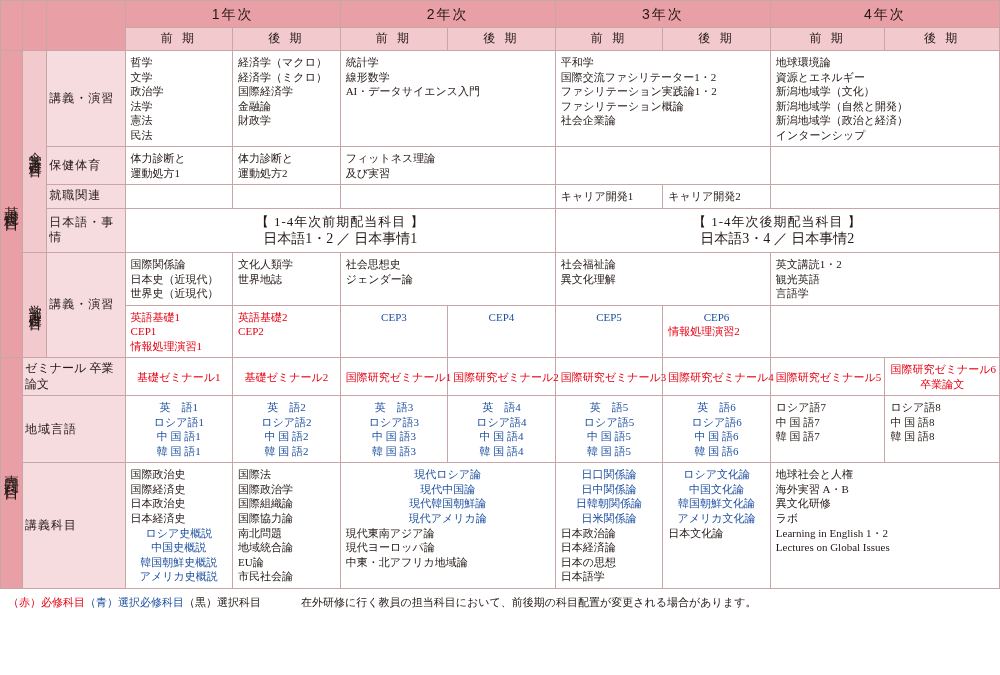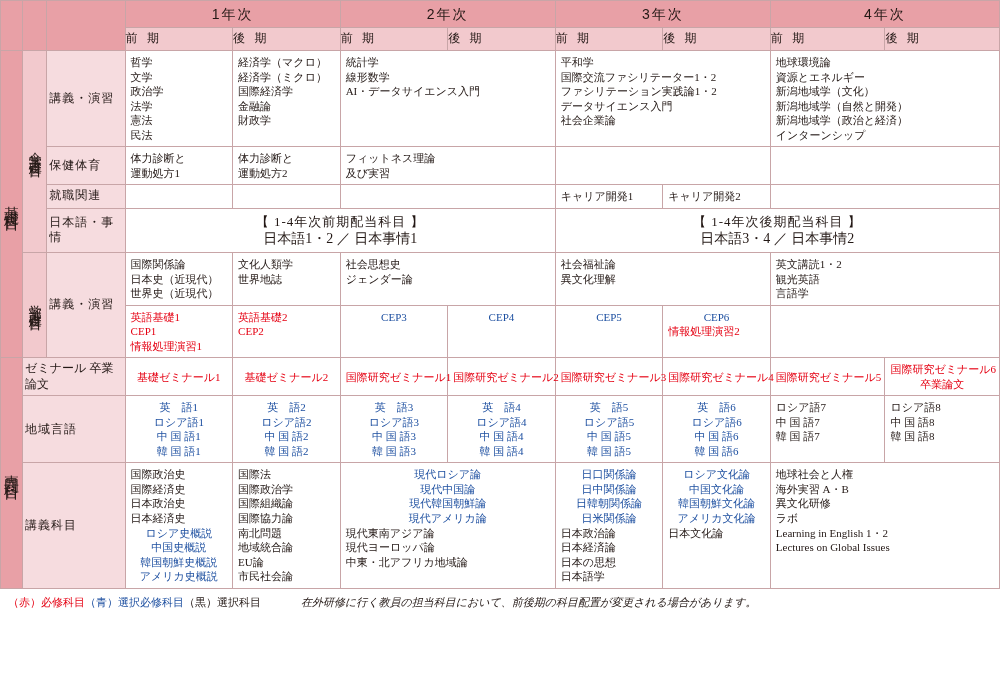--- a/index.html
+++ b/index.html
@@ -27,20 +27,21 @@
     background:#e8a0a6;
     text-align:center;
     vertical-align:middle !important;
     font-size:14px;
     letter-spacing:2px;
     height:22px;
     padding:2px 0 !important;
   }
   .hdr-term{
     background:#f2c9cd;
+    text-align:center;
     vertical-align:middle !important;
     font-size:12px;
     letter-spacing:3px;
     height:18px;
     padding:2px 0 !important;
   }
   .corner{background:#e8a0a6;}
   
   .spine{
     background:#e8a0a6;
@@ -100,21 +101,21 @@
   
   .footer{
     width:1000px;
     box-sizing:border-box;
     padding:6px 16px 0 8px;
     font-size:11px;
     display:flex;
     align-items:flex-start;
   }
   .footer .legend{white-space:nowrap;}
-  .footer .note{margin-left:40px;white-space:nowrap;color:#231815;font-style:italic;}
+  .footer .note{margin-left:40px;white-space:nowrap;color:#231815;}
   .blank{background:#ffffff;}
 </style>
 </head>
 <body>
 
 <table class="curriculum">
   <colgroup>
     <col style="width:22px">
     <col style="width:24px">
     <col style="width:78px">
@@ -170,21 +171,21 @@
     </td>
     <td class="cell" colspan="2">
       <div class="black">統計学</div>
       <div class="black">線形数学</div>
       <div class="black">AI・データサイエンス入門</div>
     </td>
     <td class="cell" colspan="2">
       <div class="black">平和学</div>
       <div class="black">国際交流ファシリテーター1・2</div>
       <div class="black">ファシリテーション実践論1・2</div>
-      <div class="black">データサイエンス入門</div>
+      <div class="black">ファシリテーション概論</div>
       <div class="black">社会企業論</div>
     </td>
     <td class="cell" colspan="2">
       <div class="black">地球環境論</div>
       <div class="black">資源とエネルギー</div>
       <div class="black">新潟地域学（文化）</div>
       <div class="black">新潟地域学（自然と開発）</div>
       <div class="black">新潟地域学（政治と経済）</div>
       <div class="black">インターンシップ</div>
     </td>

